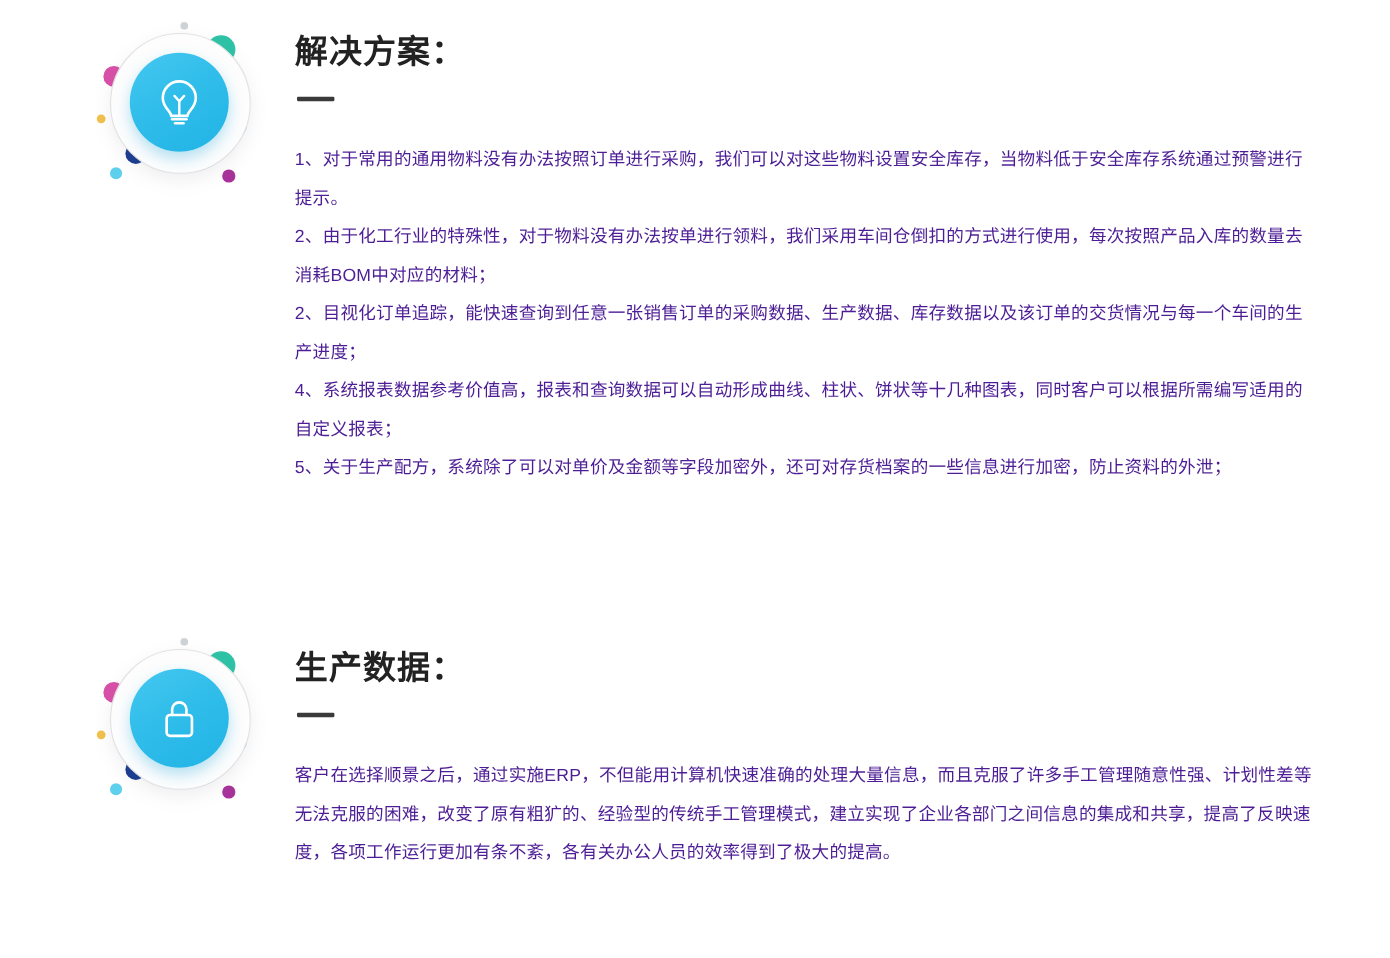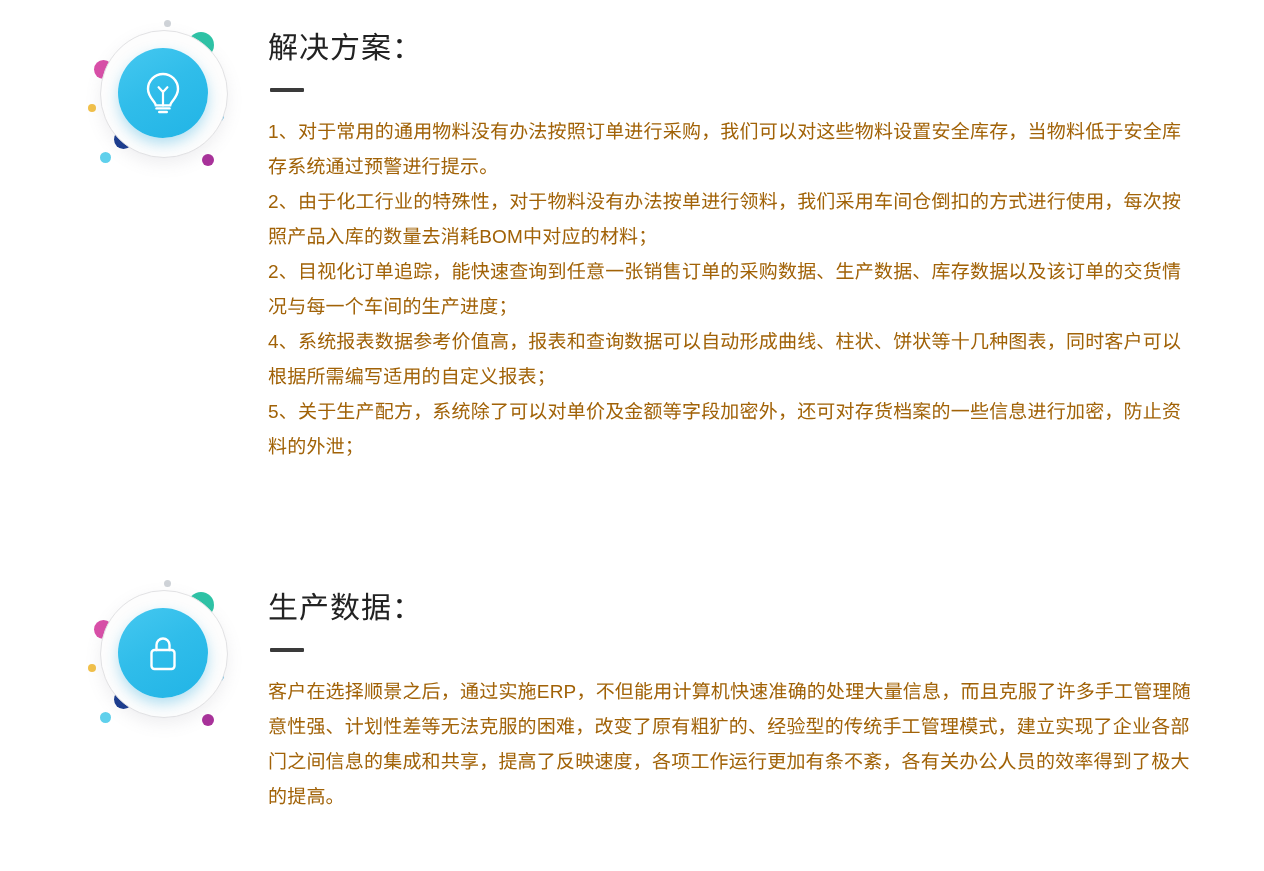--- a/index.html
+++ b/index.html
@@ -75,38 +75,38 @@
 
   
   .content {
     position: absolute;
     left: 268px;
     top: 30px;
     width: 930px;
   }
   .heading {
     font-size: 30px;
-    font-weight: normal;
+    font-weight: bold;
     letter-spacing: 1px;
     color: #222222;
     line-height: 1.2;
     margin: 0;
   }
   .rule {
     width: 34px;
     height: 4px;
     background: #3a3a3a;
     margin: 22px 0 0 2px;
     border-radius: 1px;
   }
   .body-text {
-    margin-top: 22px;
-    font-size: 19px;
+    margin-top: 36px;
+    font-size: 16px;
     line-height: 35px;
-    color: #a16207;
+    color: #4c1d95;
     letter-spacing: 0.2px;
   }
   .body-text p { margin: 0; }
 </style>
 </head>
 <body>
 
 <div class="page">
 
   <div class="section" id="section-solution">

